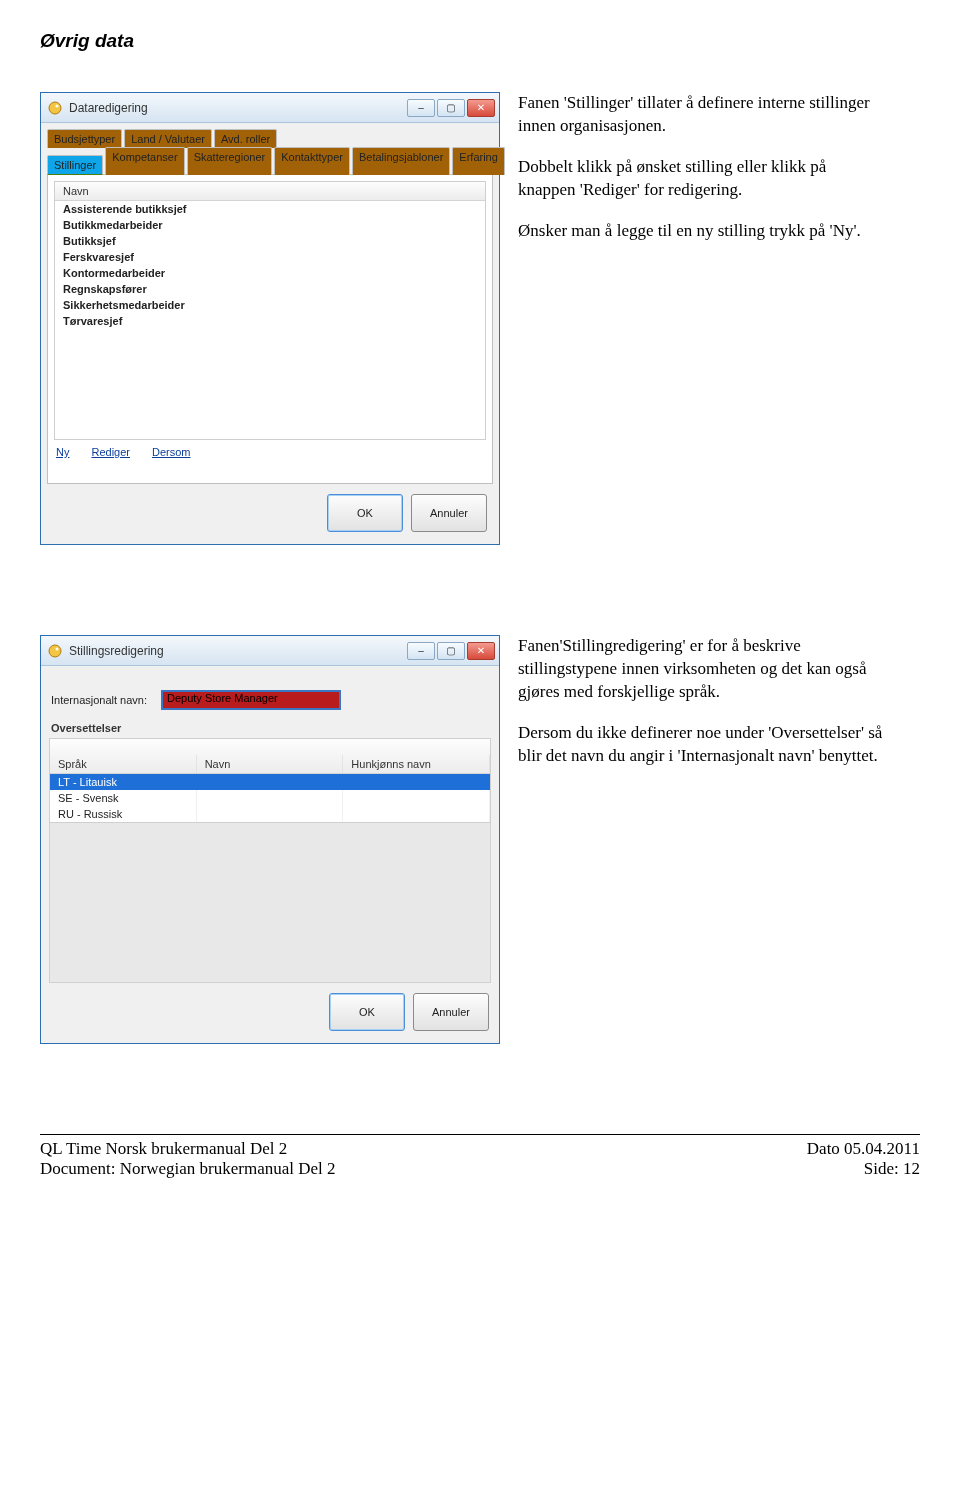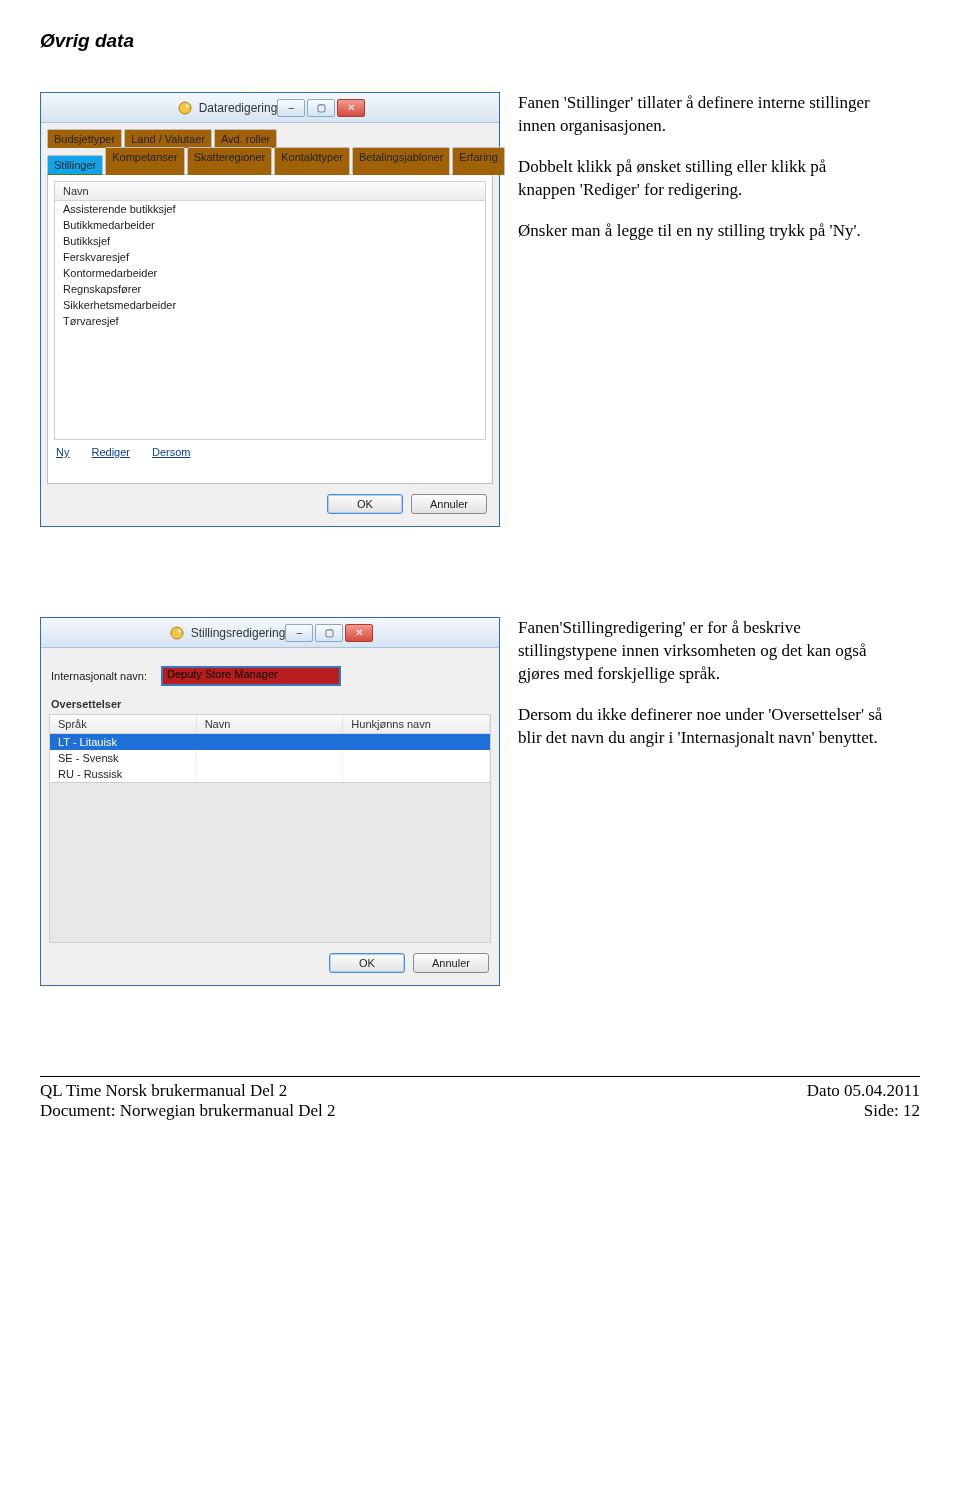--- a/index.html
+++ b/index.html
@@ -23,21 +23,21 @@
     margin-bottom: 90px;
   }
   .window {
     border: 1px solid #2b6fb0;
     width: 460px;
     background: #f0f0f0;
   }
   .titlebar {
     display: flex;
     align-items: center;
-    justify-content: center;
+    justify-content: space-between;
     height: 30px;
     background: linear-gradient(to bottom, #f4f8fc, #d6e4f2);
     border-bottom: 1px solid #aac4dc;
     padding: 0 4px 0 6px;
   }
   .titlebar-left {
     display: flex;
     align-items: center;
     gap: 6px;
   }
@@ -97,41 +97,42 @@
   }
   .list-panel {
     border: 1px solid #cfcfcf;
     background: #fff;
     margin: 0 6px;
   }
   .list-row {
     font-size: 11px;
     padding: 2px 8px;
     color: #222;
+    font-weight: bold;
   }
   .links-row {
     display: flex;
     gap: 22px;
     padding: 6px 16px 0 8px;
     font-size: 11px;
   }
   .link {
     color: #0b3e9a;
     text-decoration: underline;
     cursor: pointer;
   }
   .button-row {
     display: flex;
     justify-content: flex-end;
     gap: 8px;
     padding: 10px 6px 6px 0;
   }
   .button {
     min-width: 76px;
-    height: 20px;
+    height: 38px;
     font-size: 11px;
     border: 1px solid #8a8a8a;
     border-radius: 3px;
     background: linear-gradient(to bottom, #fdfdfd, #e2e2e2);
     display: flex; align-items: center; justify-content: center;
     color: #222;
   }
   .button.primary {
     border: 1px solid #4c8fd8;
     box-shadow:inset 0 0 0 1px #a7d0f7;
@@ -141,21 +142,21 @@
     font-size: 17px;
     line-height: 1.35;
     width: 370px;
   }
   .desc p { margin-bottom: 18px; }
   .form-row {
     display: flex;
     align-items: center;
     gap: 14px;
     font-size: 11px;
-    padding: 18px 10px 4px 10px;
+    padding: 24px 10px 4px 10px;
   }
   .form-label { color: #222; }
   .input {
     border: 1px solid #7a9ac8;
     background: #fff;
     height: 20px;
     padding: 0 4px;
     font-size: 11px;
     min-width: 180px;
   }
@@ -177,20 +178,21 @@
   .theader {
     display: flex;
     background: linear-gradient(to bottom, #fdfdfd, #ececec);
     border-bottom: 1px solid #d4d4d4;
     font-size: 11px; color: #333;
   }
   .th {
     padding: 3px 8px;
     flex: 1;
     border-right: 1px solid #e3e3e3;
+    margin-top: 16px;
   }
   .trow {
     display: flex;
     font-size: 11px; color: #222;
   }
   .td {
     padding: 2px 8px;
     flex: 1;
     border-right: 1px solid #f0f0f0;
     white-space: nowrap;

